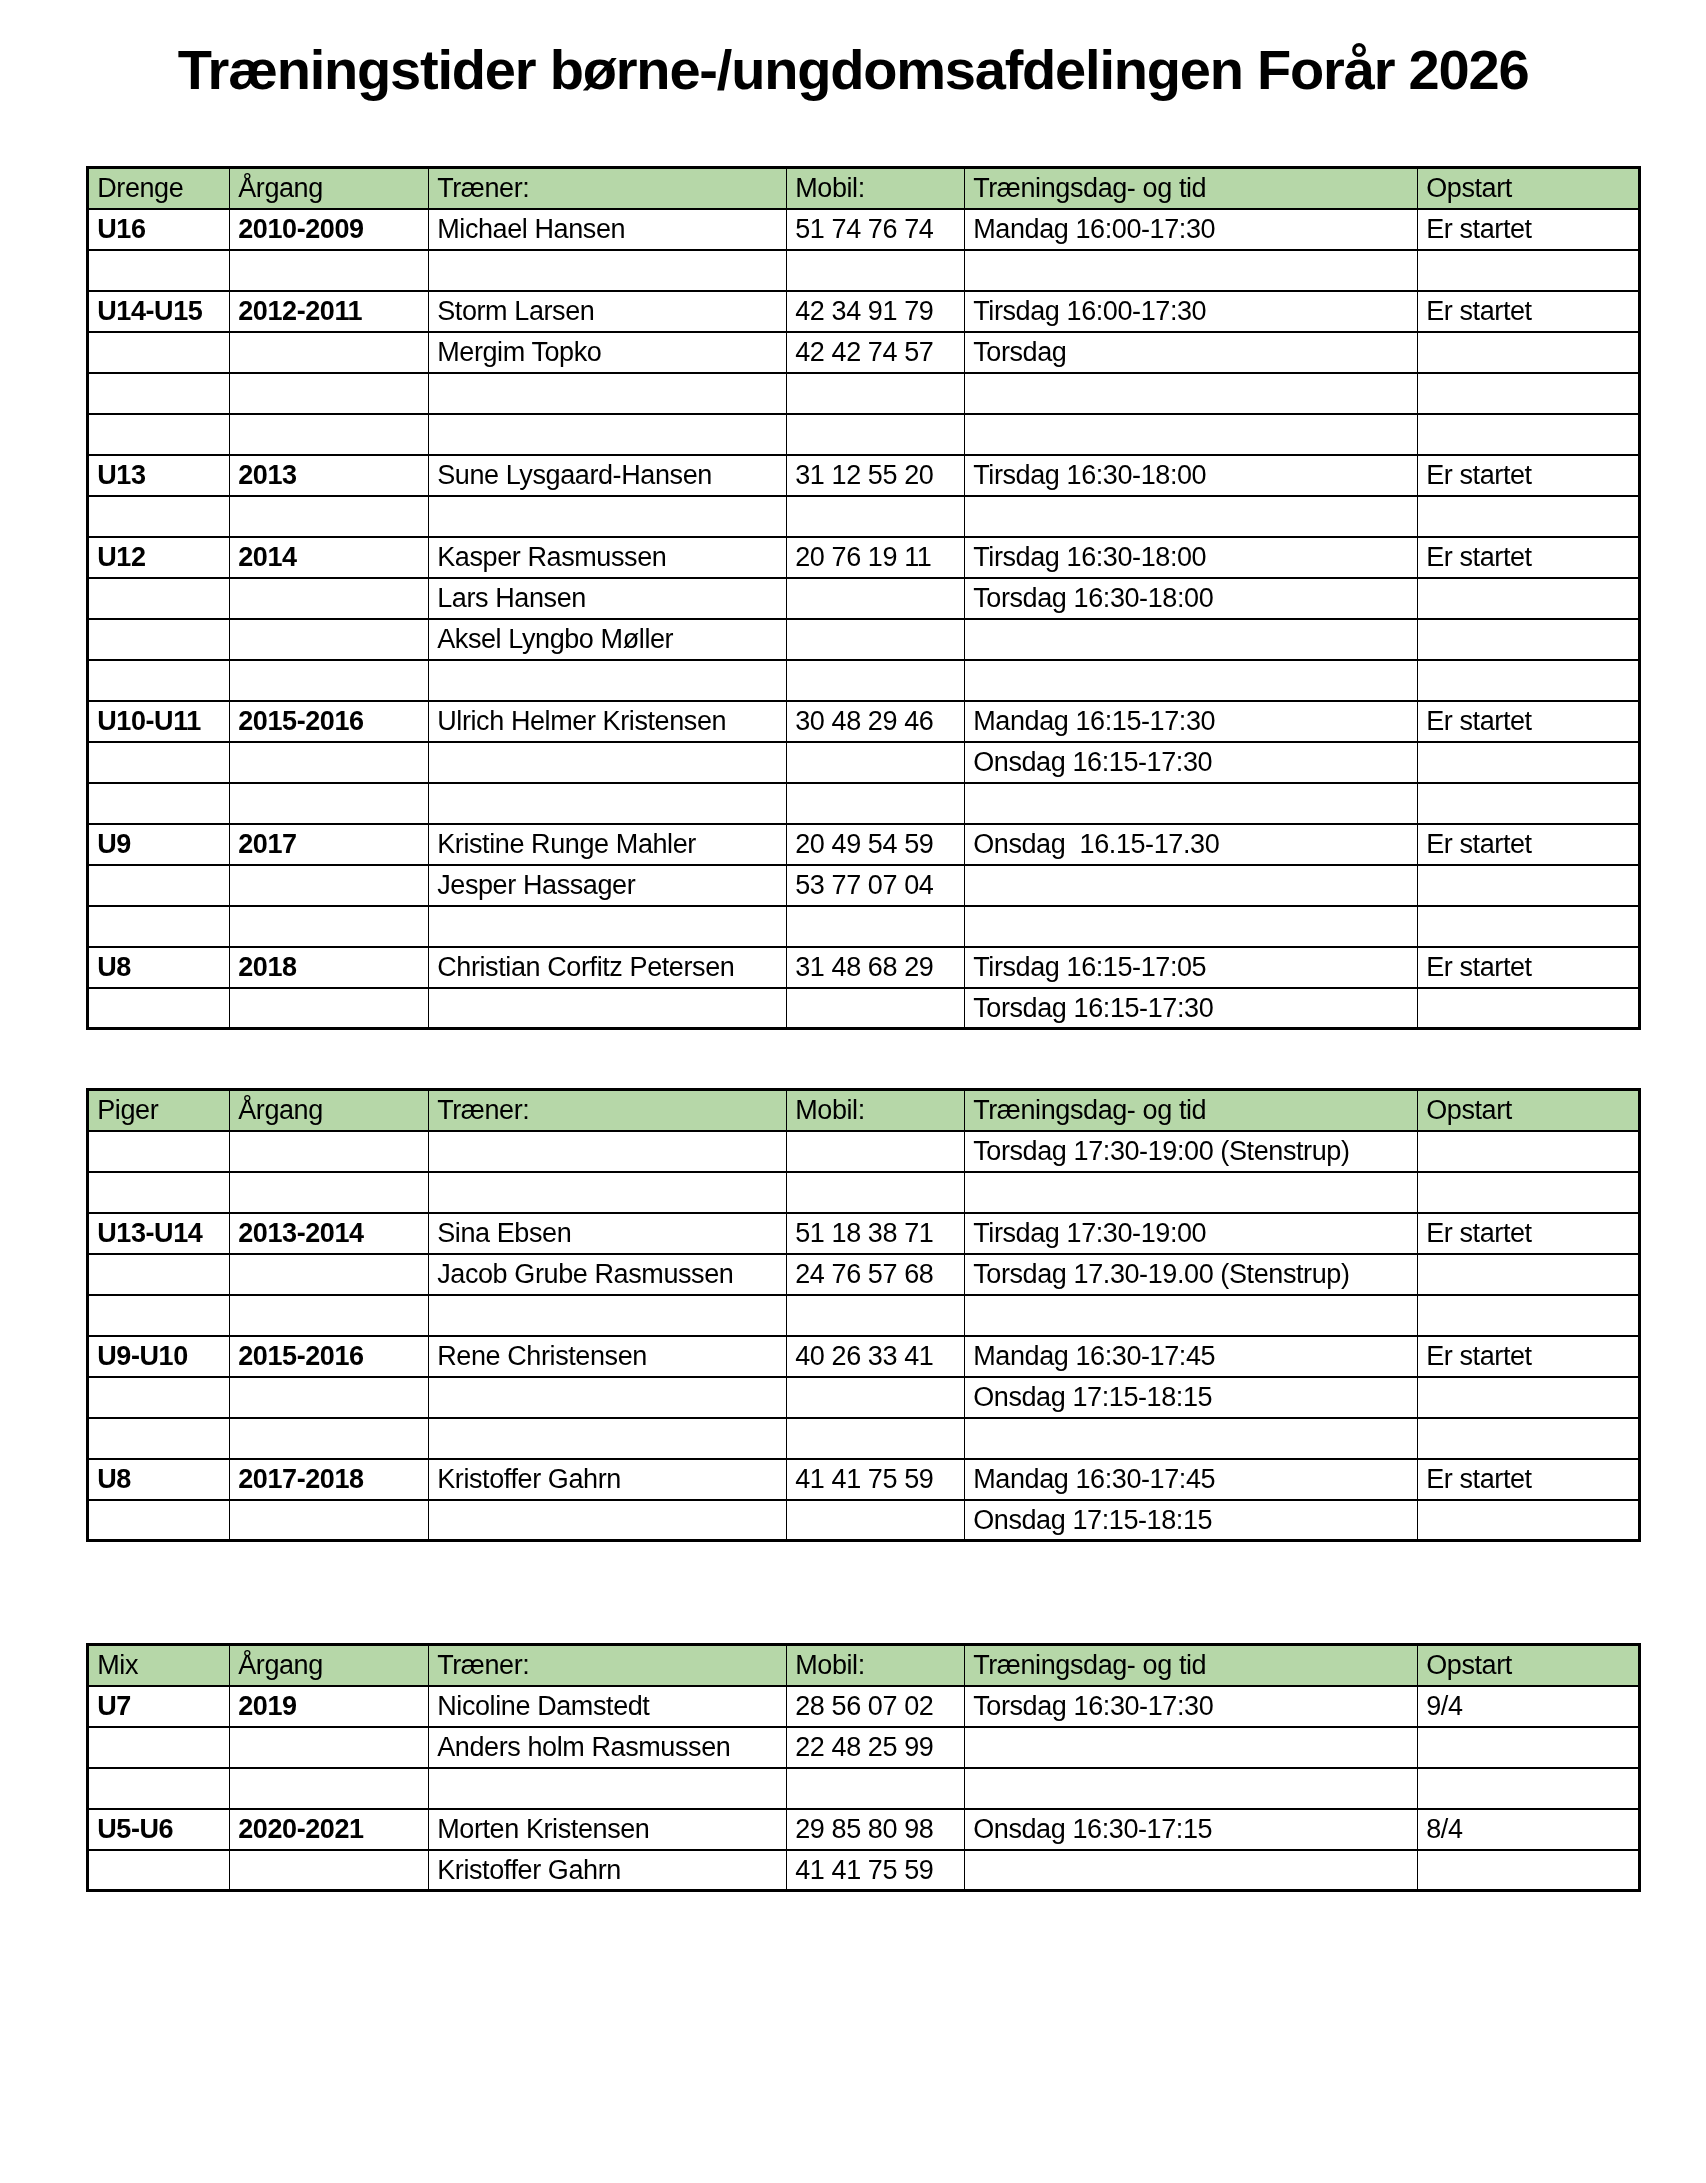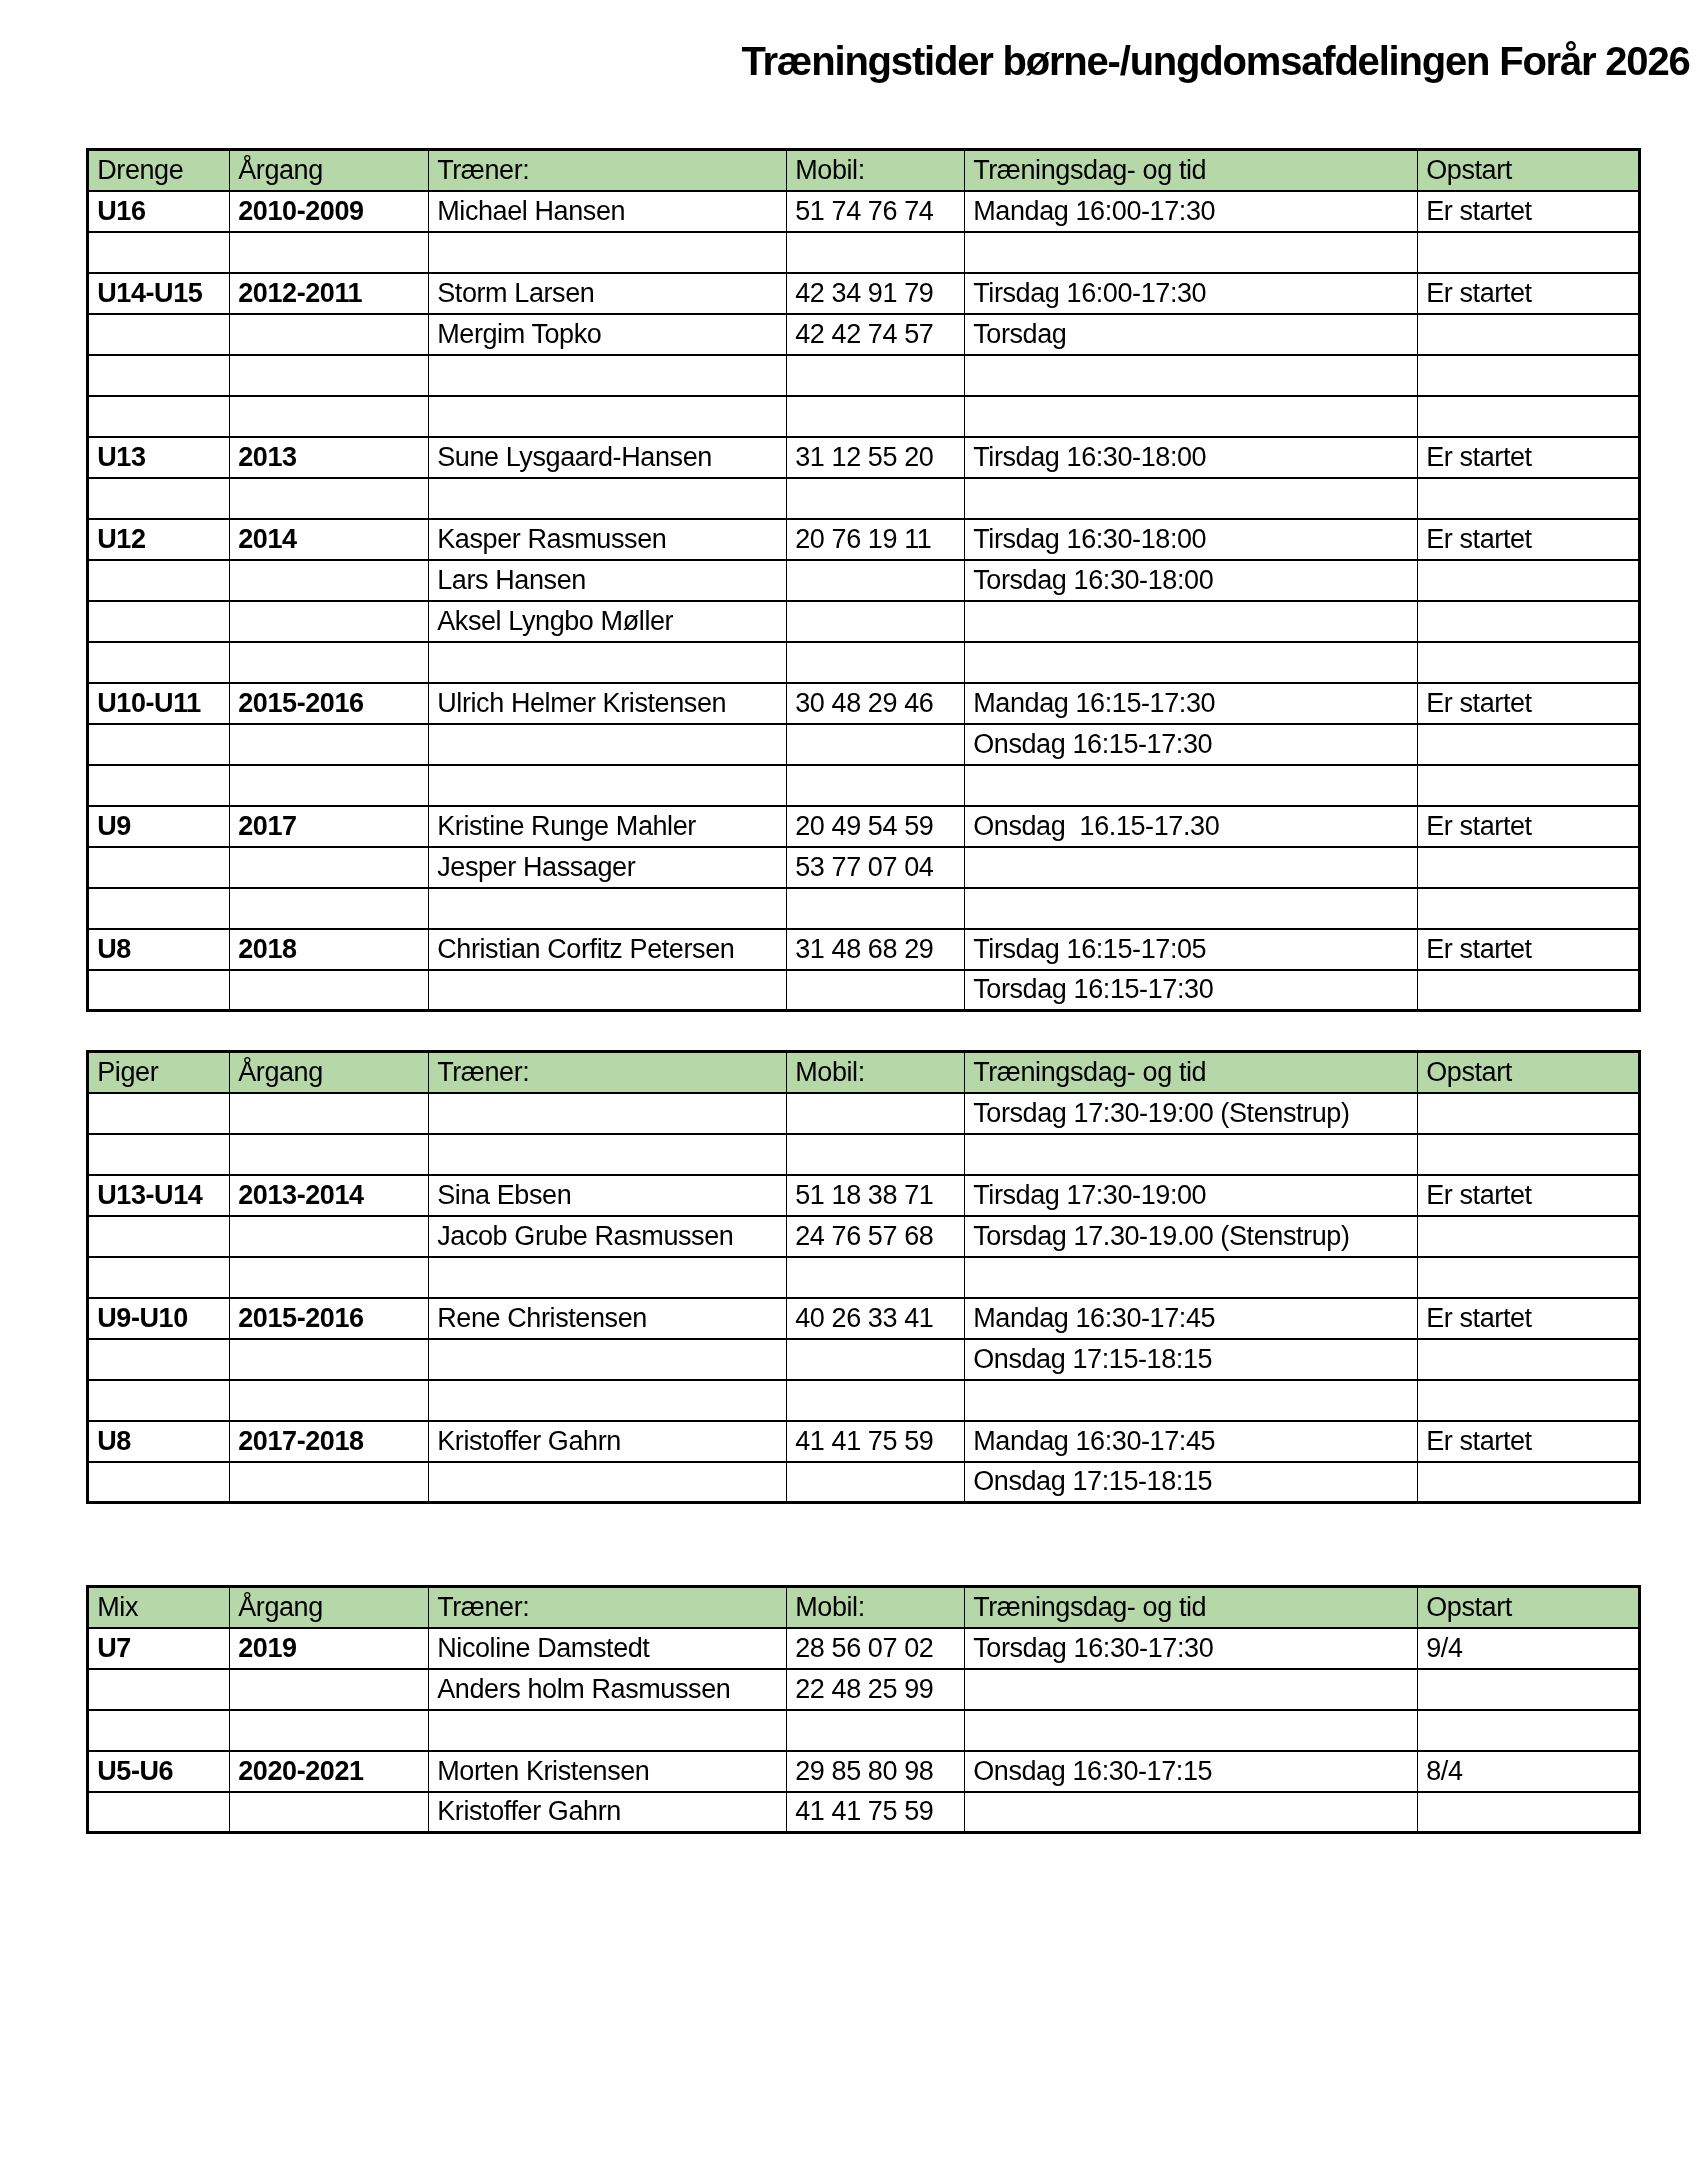--- a/index.html
+++ b/index.html
@@ -7,33 +7,34 @@
   body {
     width: 1706px;
     height: 2183px;
     background: #ffffff;
     color: #000000;
     font-family: "Liberation Sans", sans-serif;
     overflow: hidden;
   }
   .title {
     margin: 38px 16.5px 0 16.5px;
-    text-align: right;
+    text-align: center;
     font-weight: bold;
-    font-size: 40px;
+    font-size: 56px;
     line-height: 1.15;
     letter-spacing: -1.2px;
     white-space: nowrap;
   }
   .doc-table {
     border-collapse: collapse;
     table-layout: fixed;
     margin-left: 86px;
     width: 1552px;
     border: 3.3px solid #000;
+    margin-top: 20px;
   }
   .doc-table.first { margin-top: 64px; }
   .table-gap-1 { height: 38px; }
   .table-gap-2 { height: 81px; }
   th, td {
     border-left: 1.6px solid #000;
     border-right: 1.6px solid #000;
     border-top: 2.5px solid #000;
     border-bottom: 2.5px solid #000;
     height: 41px;

